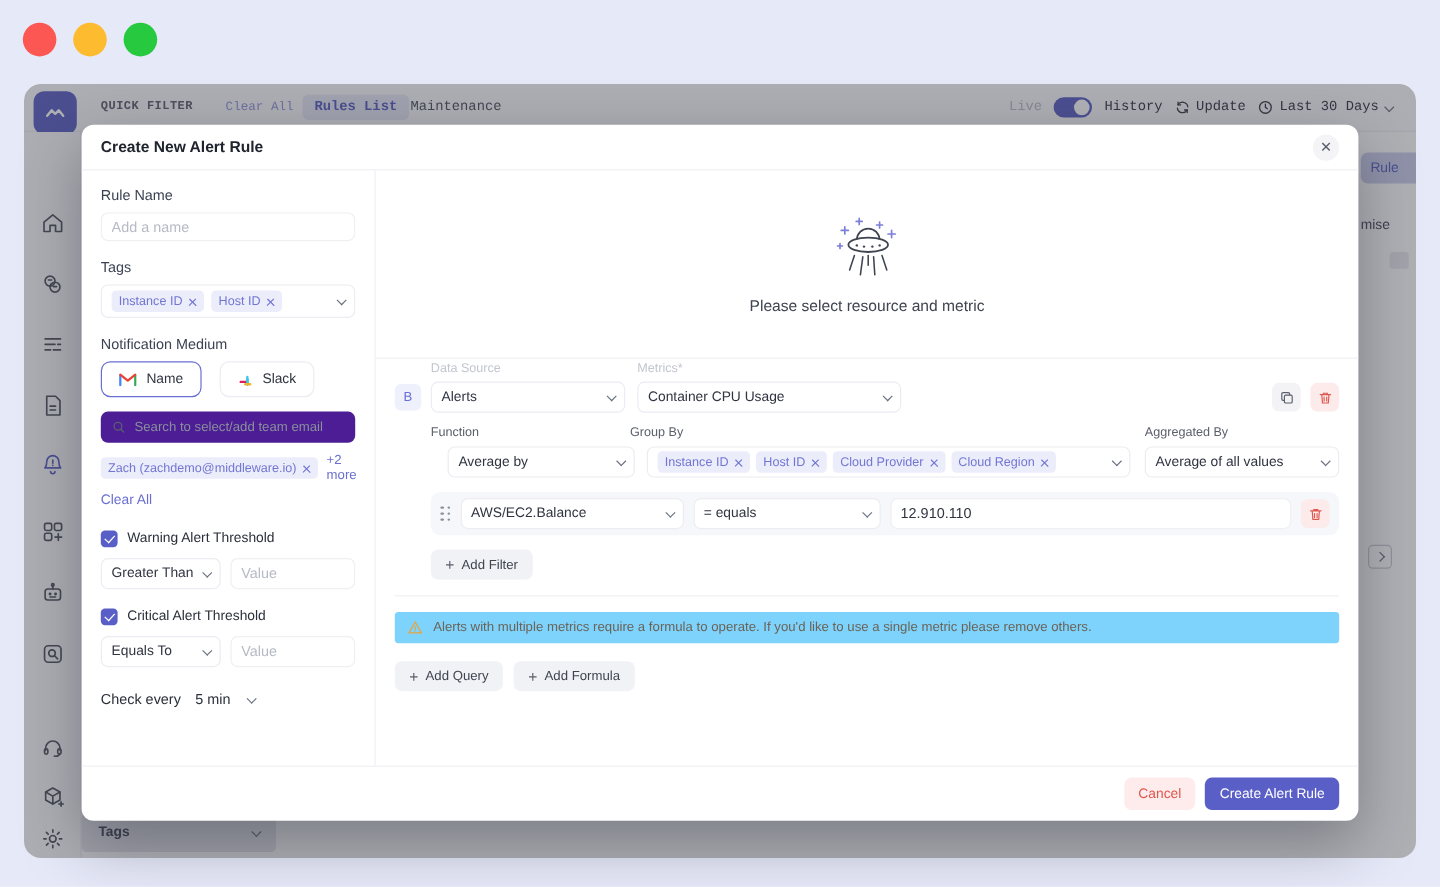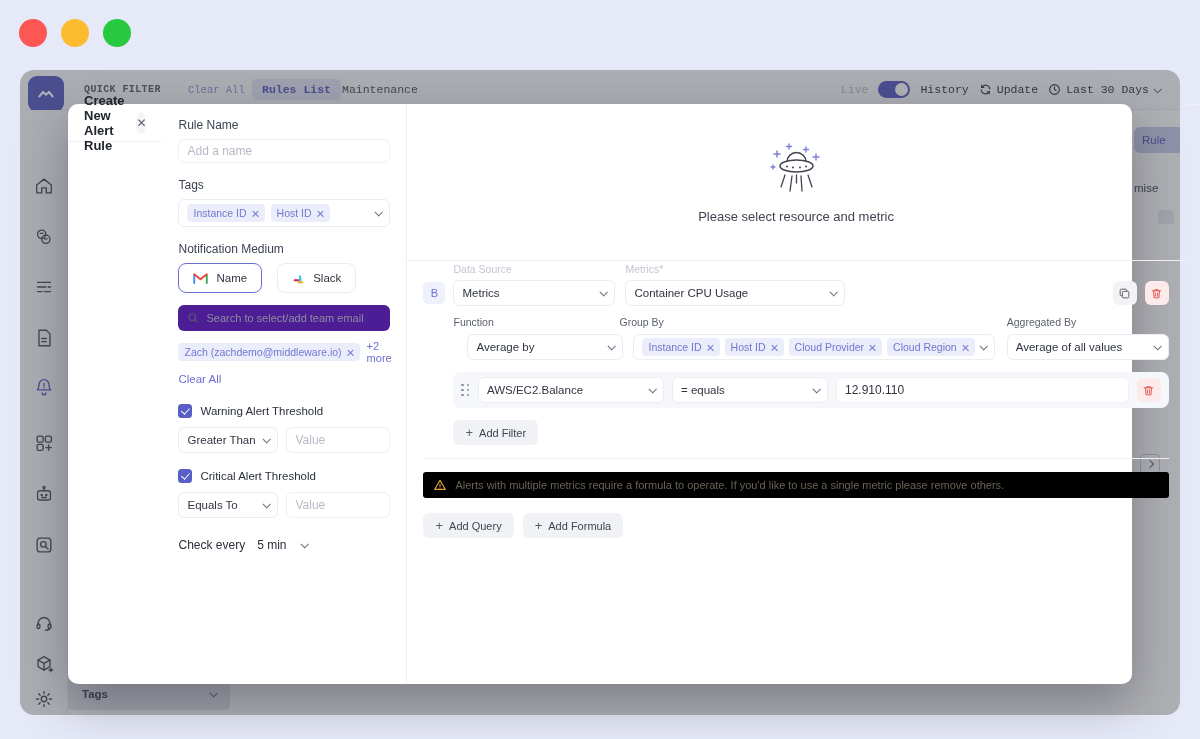--- a/index.html
+++ b/index.html
@@ -35,21 +35,21 @@
   
   .bg-rule { position:absolute; left:1114px; top:57px; width:54px; height:26px; background:#c9cce9; border-radius:6px; color:#555bbf; font-size:11.5px; display:flex; align-items:center; justify-content:flex-start; padding-left:8px; }
   .bg-mise { position:absolute; left:1114px; top:112px; font-size:11.5px; color:#3f4450; }
   .bg-sq { position:absolute; left:1138px; top:140px; width:16px; height:14px; background:#e8e8ee; border-radius:3px; }
   .bg-chev { position:absolute; left:1120px; top:384px; width:20px; height:20px; border:1px solid #c9c9d2; border-radius:4px; background:#fff; display:flex; align-items:center; justify-content:center; }
   .bg-tags { position:absolute; left:48px; top:608px; width:162px; height:32px; background:#e3e3e9; border-radius:4px; display:flex; align-items:center; justify-content:space-between; padding:0 14px; font-size:11.5px; font-weight:bold; color:#3f4450; }
 
   .dim { position:absolute; left:20px; top:70px; width:1160px; height:645px; background:rgba(57,60,70,.40); border-radius:14px; z-index:5; }
 
   
-  .modal { position:absolute; left:68px; top:104px; width:1064px; height:580px; background:#fff; border-radius:10px; z-index:10; box-shadow:0 18px 50px rgba(30,32,48,.35); display:flex; flex-direction:row; }
+  .modal { position:absolute; left:68px; top:104px; width:1064px; height:580px; background:#fff; border-radius:10px; z-index:10; box-shadow:0 18px 50px rgba(30,32,48,.35); display:flex; flex-direction:column; }
   .m-header { height:38px; border-bottom:1px solid #f0f0f4; display:flex; align-items:center; padding:0 16px; }
   .m-title { font-size:13px; font-weight:bold; color:#20242e; }
   .m-close { margin-left:auto; width:22px; height:22px; border-radius:50%; background:#f4f4f7; color:#5a5f6b; display:flex; align-items:center; justify-content:center; font-size:12px; }
   .m-body { flex:1; display:flex; min-height:0; }
   .m-left { width:245px; border-right:1px solid #f0f0f4; padding:14px 16px 0 16px; overflow:hidden; }
   .m-right { flex:1; display:flex; flex-direction:column; min-width:0; }
   .m-footer { height:46px; border-top:1px solid #f0f0f4; display:flex; align-items:center; justify-content:flex-end; gap:8px; padding:0 16px; }
 
   .lbl { font-size:12px; color:#3b4252; margin-bottom:7px; }
   .inp { height:24px; border:1px solid #efeff4; border-radius:6px; width:100%; font-size:12px; padding:0 8px; color:#2f3440; font-family:inherit; background:#fff; }
@@ -79,21 +79,21 @@
   .badge-b { width:22px; height:22px; background:#eef0fc; color:#6a6fd1; border-radius:5px; font-size:11px; display:flex; align-items:center; justify-content:center; flex:none; }
   .sel-sm { height:26px; font-size:11.5px; color:#2f3440; }
   .icon-btn { width:24px; height:24px; border-radius:6px; display:flex; align-items:center; justify-content:center; flex:none; }
   .icon-btn.gray { background:#f3f3f6; color:#5a5f6b; }
   .icon-btn.red { background:#fdeaea; color:#e0574f; }
   .filter-row { margin-top:12px; margin-left:30px; background:#f6f7fa; border-radius:8px; padding:5px 8px; display:flex; align-items:center; gap:8px; }
   .dots { display:grid; grid-template-columns:3px 3px; gap:2.5px; }
   .dots i { width:2.5px; height:2.5px; border-radius:50%; background:#8a8f9c; }
   .btn-gray { height:25px; background:#f1f2f6; border-radius:6px; display:inline-flex; align-items:center; gap:6px; padding:0 12px; font-size:11px; color:#3f4450; }
   .plus { font-size:13px; color:#5a5f6b; line-height:1; }
-  .warn-banner { margin-top:13px; background:#000000; border-radius:3px; min-height:26px; display:flex; align-items:center; gap:8px; padding:4px 10px; font-size:11px; color:#6b6357; }
+  .warn-banner { margin-top:13px; background:#7dd3fc; border-radius:3px; min-height:26px; display:flex; align-items:center; gap:8px; padding:4px 10px; font-size:11px; color:#6b6357; }
   .btn-cancel { height:27px; padding:0 12px; border-radius:6px; background:#fdeceb; color:#e0574f; font-size:11.5px; display:flex; align-items:center; }
   .btn-primary { height:27px; padding:0 12px; border-radius:6px; background:#5a5fc7; color:#fff; font-size:11.5px; display:flex; align-items:center; }
   .hline { border-top:1px solid #f0f0f4; margin-top:13px; }
 </style>
 </head>
 <body>
 
 <span class="tl red"></span>
 <span class="tl yellow"></span>
 <span class="tl green"></span>
@@ -358,21 +358,21 @@
       </div>
 
       <div class="query">
         <div class="faded-lbls">
           <span style="margin-left:30px; width:162px;">Data Source</span>
           <span style="margin-left:10px;">Metrics*</span>
         </div>
         <div class="q-row" style="margin-top:4px;">
           <span class="badge-b">B</span>
           <div class="selbox sel-sm" style="width:162px; margin-left:8px;">
-            <span style="flex:1;">Metrics</span>
+            <span style="flex:1;">Alerts</span>
               <span class="caret"></span>
           </div>
           <div class="selbox sel-sm" style="width:220px; margin-left:10px;">
             <span style="flex:1;">Container CPU Usage</span>
               <span class="caret"></span>
           </div>
           <span class="icon-btn gray" style="margin-left:auto;">
             <svg width="13" height="13" viewBox="0 0 24 24" fill="none" stroke="currentColor" stroke-width="1.8" stroke-linejoin="round">
                 <rect x="8" y="8" width="12" height="12" rx="2"></rect>
                 <path d="M16 8V6a2 2 0 0 0-2-2H6a2 2 0 0 0-2 2v8a2 2 0 0 0 2 2h2"></path>

